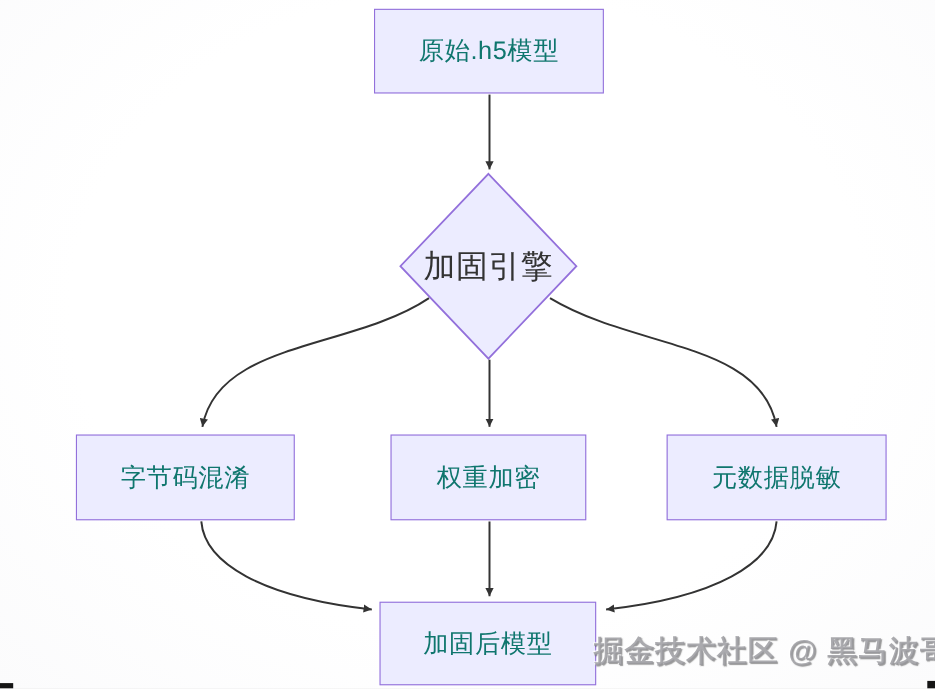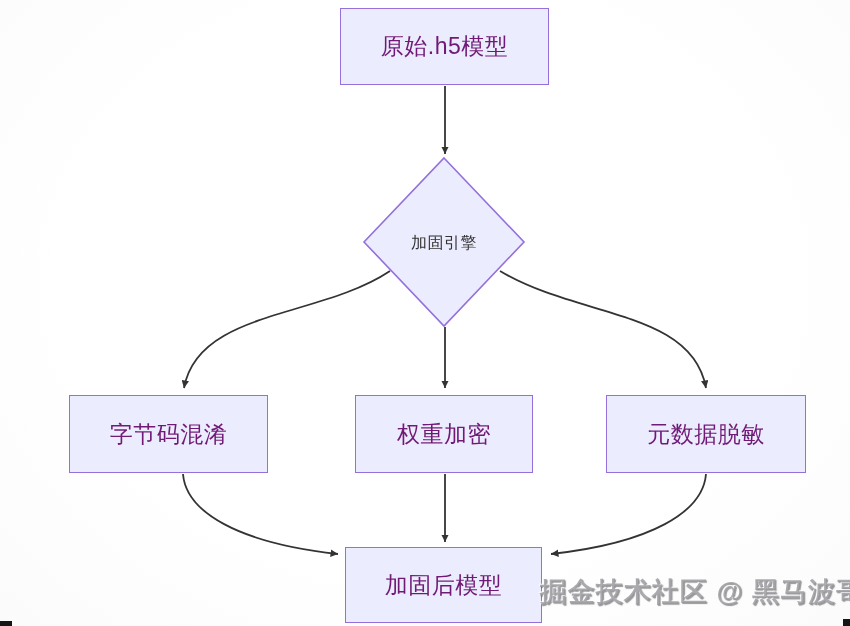--- a/index.html
+++ b/index.html
@@ -14,37 +14,37 @@
     background:radial-gradient(ellipse at 50% 45%, #ffffff 60%, #fbfbfc 100%);
     overflow:hidden;
   }
   
   .node{
     position:absolute;
     box-sizing:border-box;
     background:#ececff;
     border:1.6px solid #9370db;
     display:flex;align-items:center;justify-content:center;
-    color:#701a75;
+    color:#0f766e;
     font-size:23px;
     z-index:2;
     letter-spacing:.5px;
     white-space:nowrap;
   }
   .node-start  {left:340px; top:8px;   width:209px; height:77px;}
   .node-obf    {left:69px;  top:395px; width:199px; height:78px;}
   .node-enc    {left:355px; top:395px; width:178px; height:78px;}
   .node-des    {left:606px; top:395px; width:200px; height:78px;}
   .node-result {left:345px; top:547px; width:197px; height:76px;}
 
   .diamond-label{
     position:absolute;
     left:364px; top:228px; width:160px; height:30px;
     display:flex;align-items:center;justify-content:center;
-    color:#333333;font-size:16px;letter-spacing:.5px;
+    color:#333333;font-size:29px;letter-spacing:.5px;
     z-index:4;white-space:nowrap;
   }
   svg.layer{
     position:absolute;left:0;top:0;z-index:3;
     pointer-events:none;
   }
   .watermark{
     position:absolute;
     left:540px; top:574px;
     font-size:27px;

